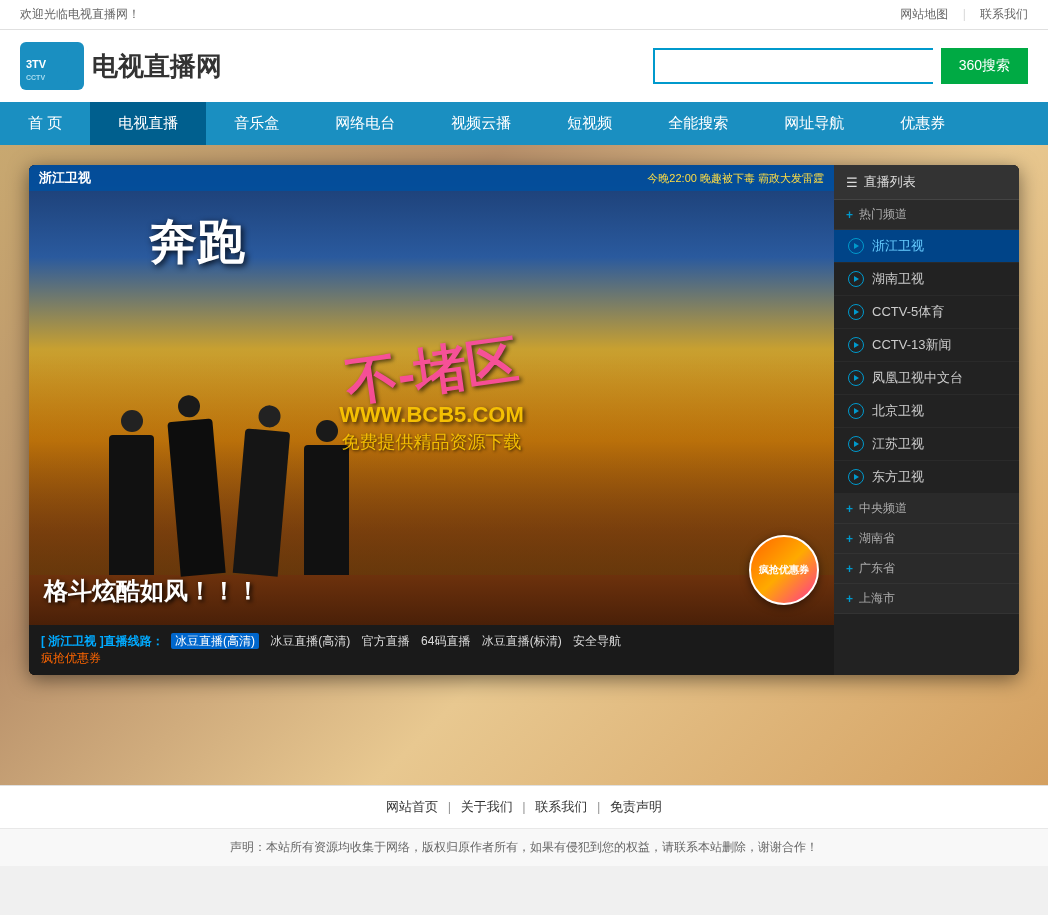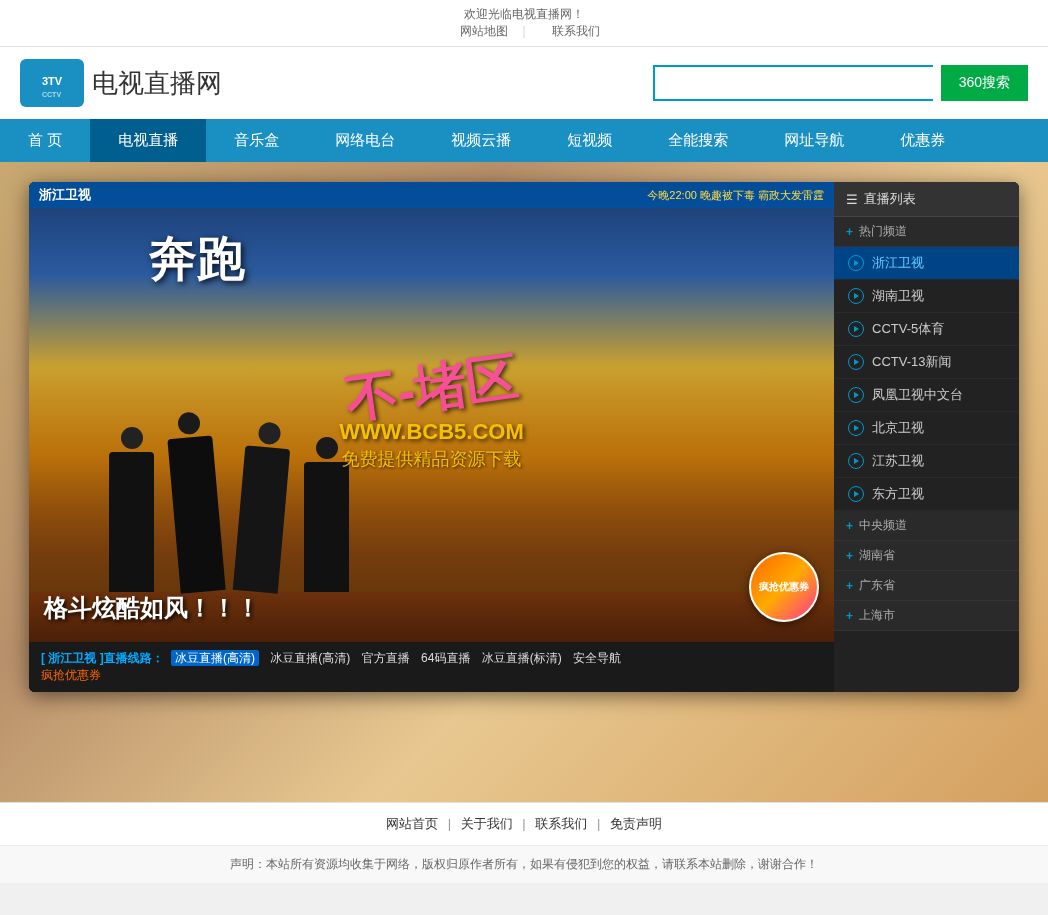--- a/index.html
+++ b/index.html
@@ -8,23 +8,22 @@
     
     .top-bar {
       background: #fff;
       border-bottom: 1px solid #e0e0e0;
       padding: 6px 20px;
       display: flex;
       justify-content: space-between;
       align-items: center;
       font-size: 12px;
       color: #666;
-      flex-direction: column;
-    }
-    .top-bar a { color: #666; text-decoration: none; margin-left: 12px; }
+    }
+    .top-bar a { color: #666; text-decoration: none; }
     .top-bar-right { display: flex; gap: 10px; align-items: center; }
     .top-bar-sep { color: #ccc; }
 
     
     .header {
       background: #fff;
       padding: 12px 20px;
       display: flex;
       align-items: center;
       justify-content: space-between;
@@ -34,28 +33,28 @@
       align-items: center;
       gap: 8px;
     }
     .logo-icon {
       width: 64px;
       height: 48px;
       background: #1a8fc1;
       border-radius: 6px;
       display: flex;
       align-items: center;
-      justify-content: flex-end;
+      justify-content: flex-start;
       color: white;
       font-size: 20px;
       font-weight: bold;
     }
     .logo-text {
       font-size: 26px;
-      font-weight: normal;
+      font-weight: bold;
       color: #333;
       font-family: Microsoft YaHei, Arial;
     }
     .search-area {
       display: flex;
       align-items: center;
       gap: 8px;
     }
     .search-input {
       width: 280px;

